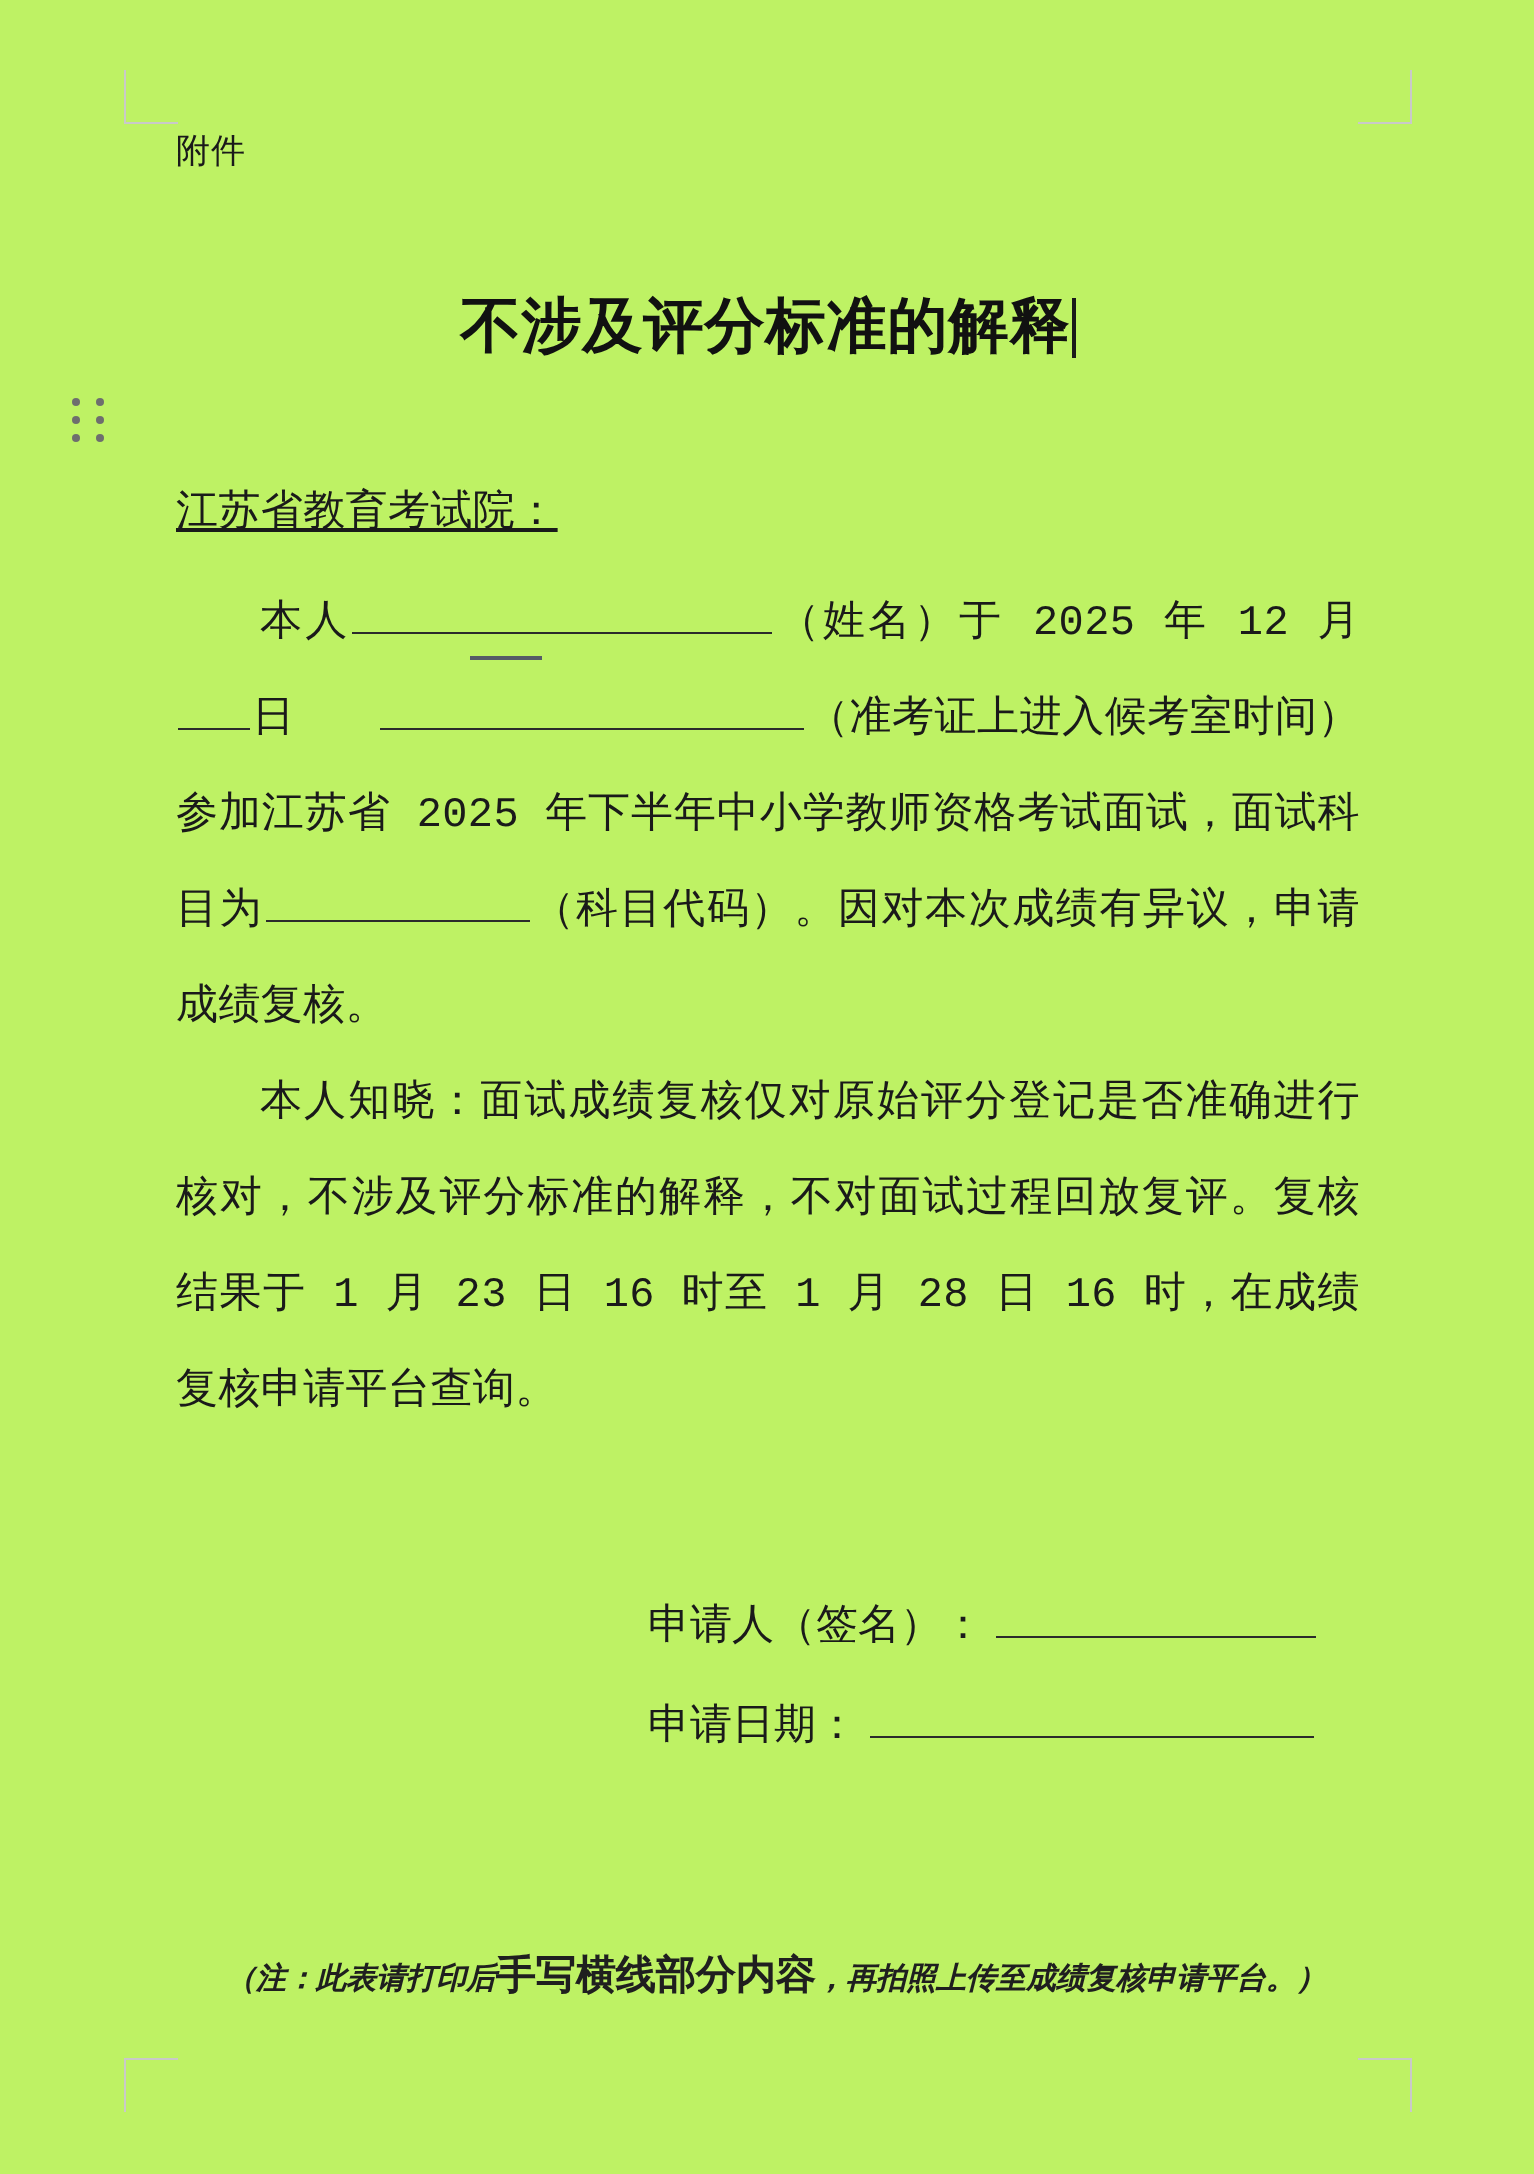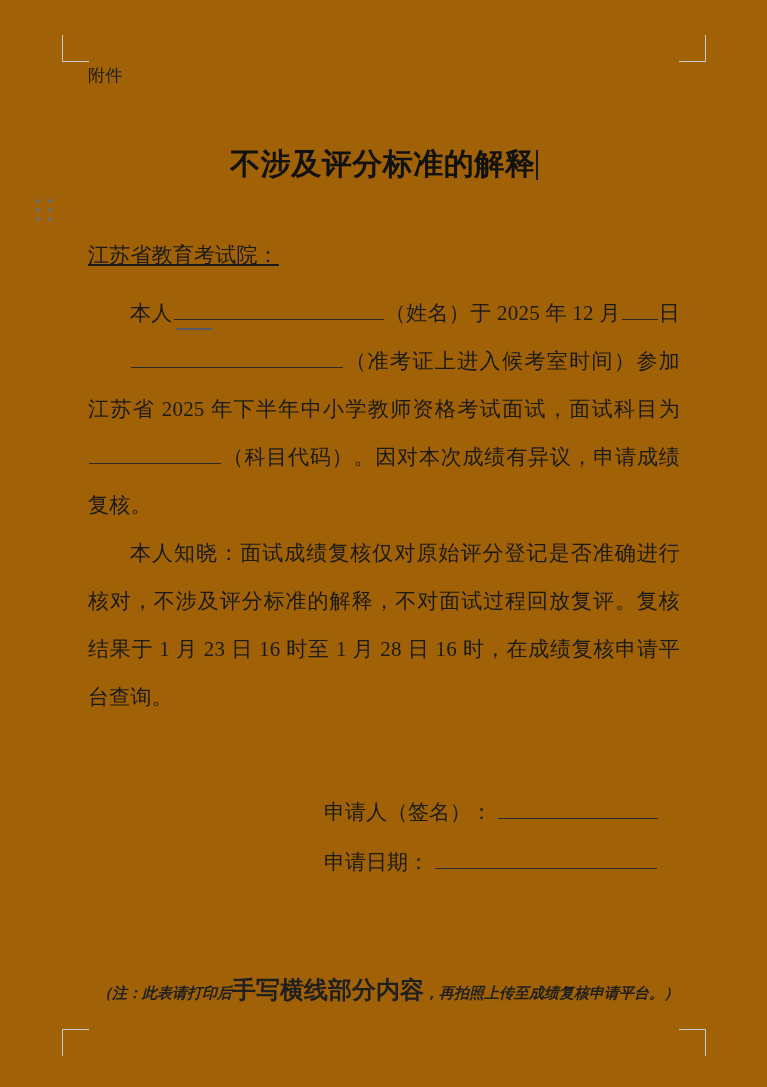--- a/index.html
+++ b/index.html
@@ -14,21 +14,21 @@
     overflow: hidden;
     font-family: "Liberation Serif", "DejaVu Serif", serif;
     color: #1a1a1a;
     -webkit-font-smoothing: antialiased;
   }
 
   
   .page {
     position: absolute;
     inset: 0;
-    background: #a16207;
+    background: #bef264;
   }
 
   
   .corner {
     position: absolute;
     width: 26px;
     height: 26px;
     pointer-events: none;
   }
   .corner.tl { left: 62px;  top: 35px;   border-left: 1px solid #c9c9c9; border-bottom: 1px solid #c9c9c9; }
@@ -101,21 +101,21 @@
     font-family: "Liberation Serif", "DejaVu Serif", serif;
     font-size: 21px;
     line-height: 48px;
     color: #1a1a1a;
     margin: 0;
     text-align: justify;
     text-justify: inter-ideograph;
     letter-spacing: .2px;
   }
   .para.salutation { margin-bottom: 0; text-decoration: underline; }
-  .para.indent { text-indent: 2em; }
+  .para.indent { text-indent: 2em; font-family: Liberation Mono, monospace; }
   .para + .para { margin-top: 0; }
 
   .gap { height: 10px; }
 
   
   .blank {
     display: inline-block;
     border-bottom: 1.3px solid #2b2b2b;
     vertical-align: baseline;
     height: 1.05em;
@@ -174,21 +174,21 @@
     color: #1f1f1f;
     white-space: nowrap;
   }
   .footer-note .small {
     font-size: 15px;
     font-weight: bold;
     letter-spacing: 0px;
     font-style: italic;
   }
   .footer-note .emph {
-    font-size: 24px;
+    font-size: 20px;
     font-weight: bold;
     letter-spacing: 0px;
   }
 </style>
 </head>
 <body>
 
 <div class="page">
 
   <div class="corner tl"></div>

